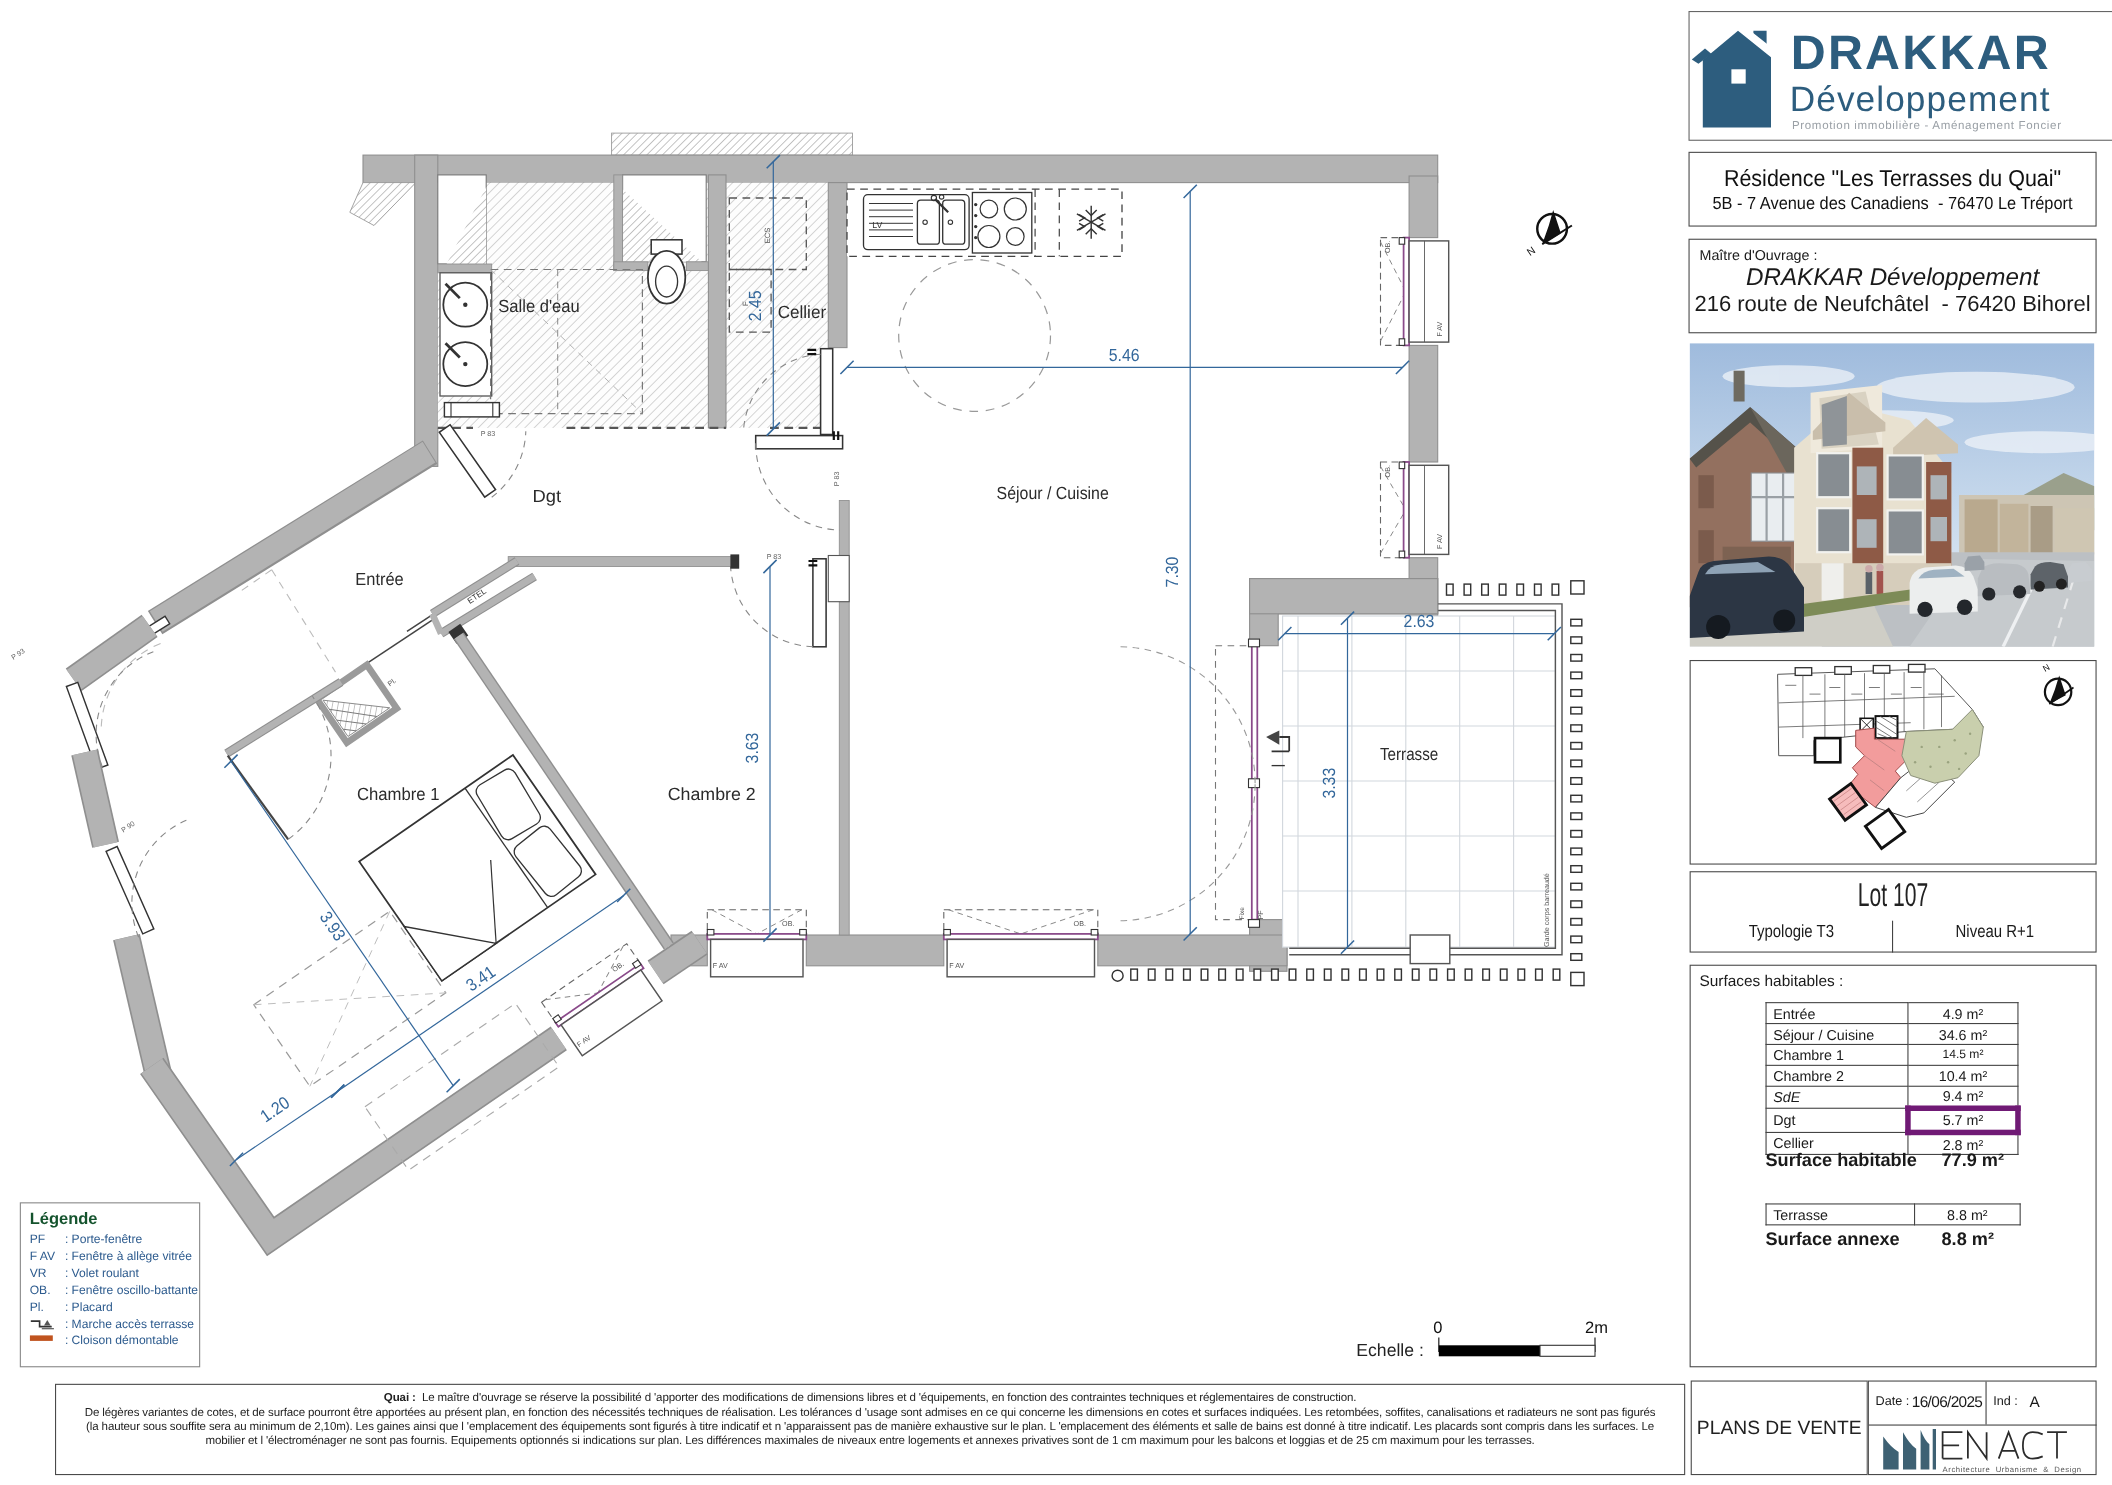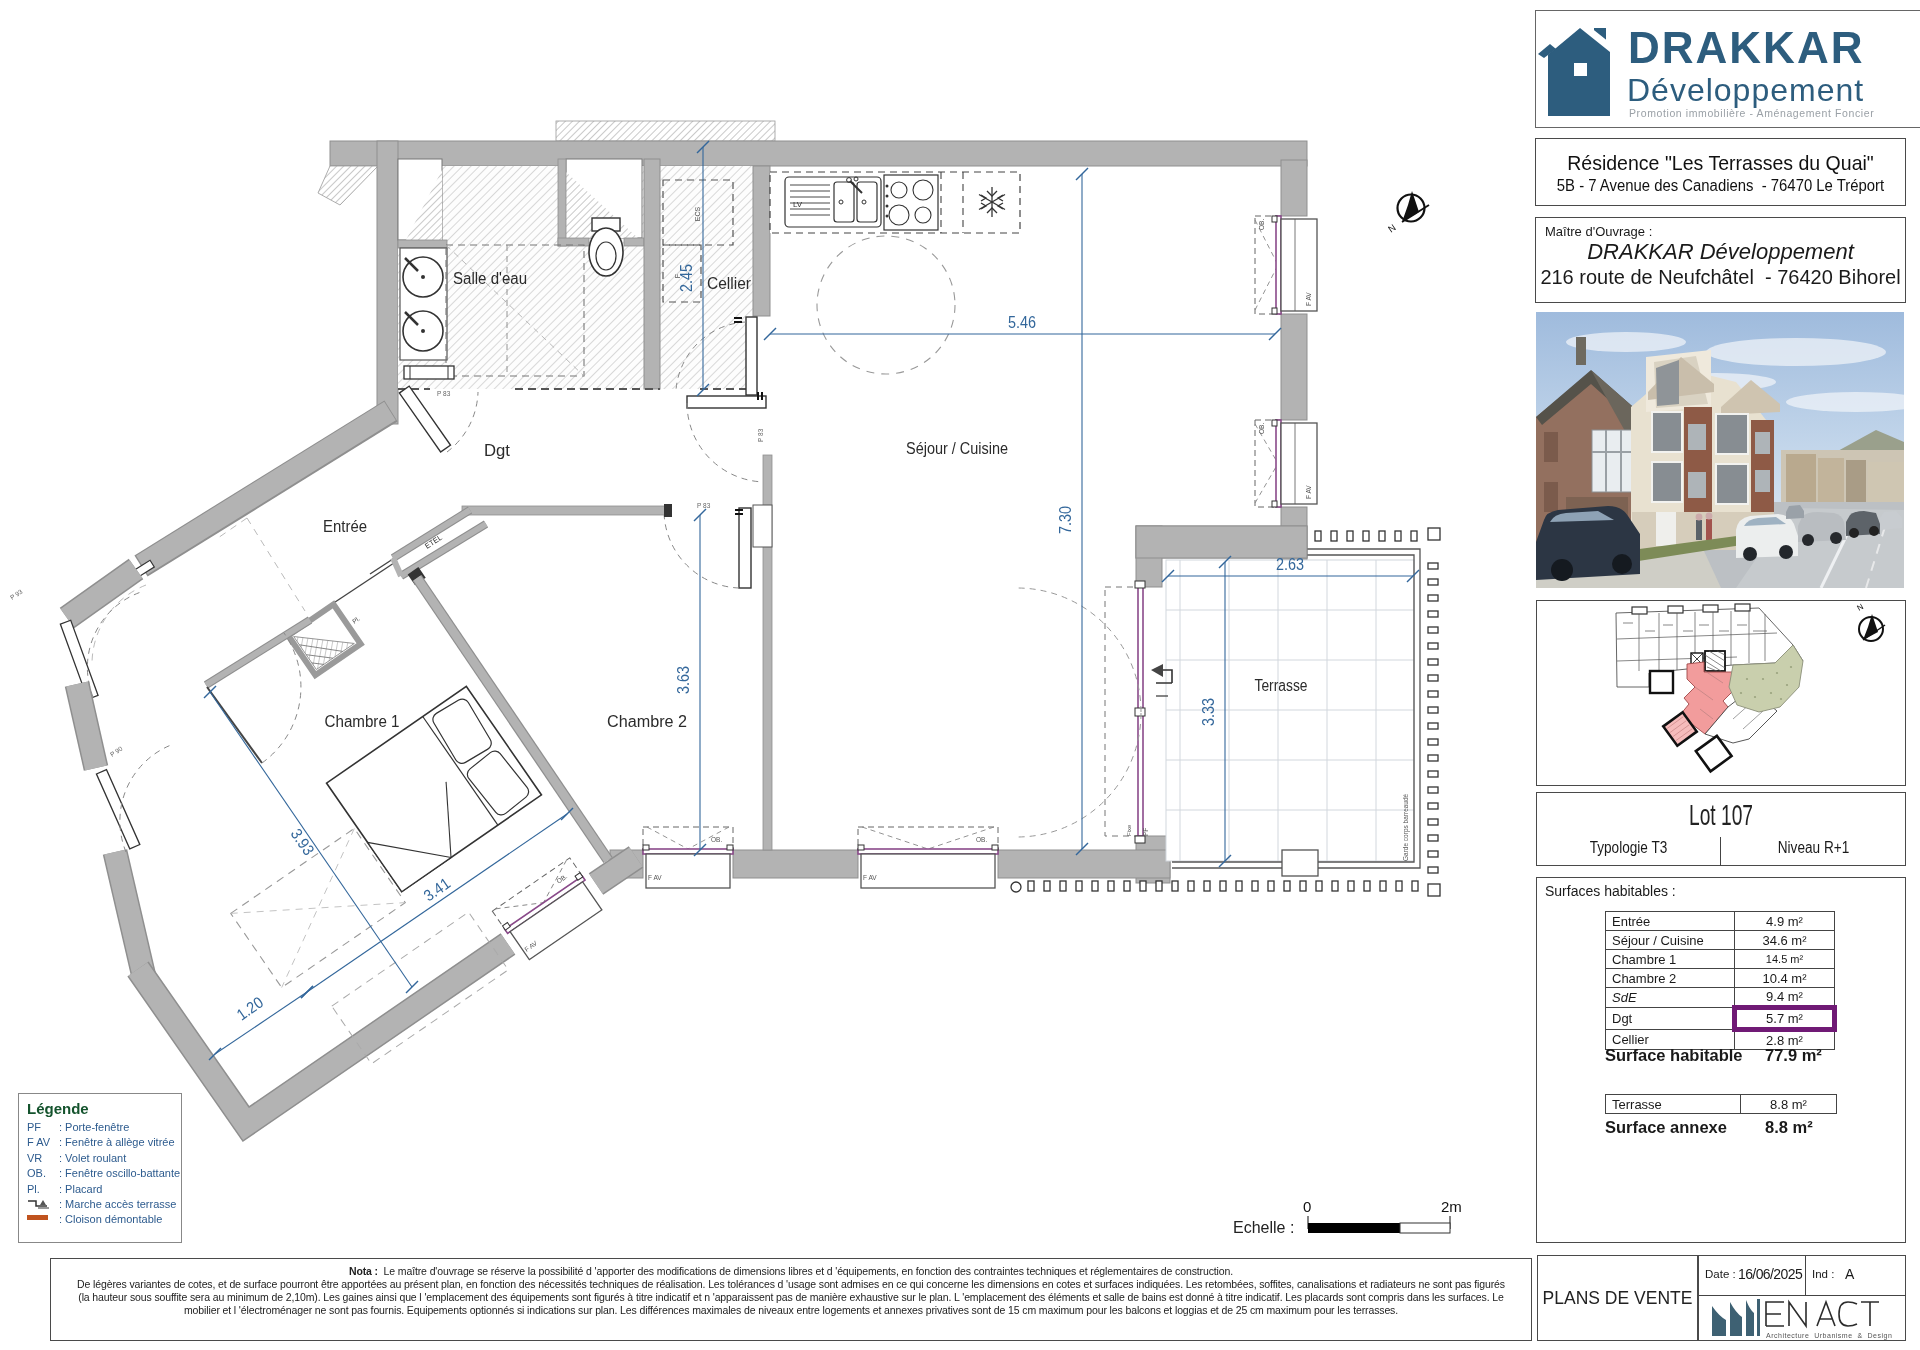--- a/index.html
+++ b/index.html
@@ -311,24 +311,24 @@
         <tr>
           <td style="border:1px solid #444;padding:0 0 0 6px;height:18px;font-size:13px;">Terrasse</td>
           <td style="border:1px solid #444;text-align:center;font-size:13px;width:93px;">8.8 m²</td>
         </tr>
       </tbody>
     </table>
   <div class="abs" style="left:68px;top:240px;width:232px;font-size:16.5px;font-weight:bold;">Surface annexe<span style="position:absolute;left:160px;">8.8 m²</span></div>
 </div>
 
 <div class="box" style="left:50px;top:1258px;width:1482px;height:83px;font-size:10.5px;color:#222;white-space:nowrap;overflow:hidden;letter-spacing:-0.12px;">
-  <div class="ctr" style="margin-top:6px;"><b>Nota :</b>&nbsp; Le maître d'ouvrage se réserve la possibilité d 'apporter des modifications de dimensions libres et d 'équipements, en fonction des contraintes techniques et réglementaires de construction.</div>
+  <div class="ctr" style="margin-top:6px;"><b>Quai :</b>&nbsp; Le maître d'ouvrage se réserve la possibilité d 'apporter des modifications de dimensions libres et d 'équipements, en fonction des contraintes techniques et réglementaires de construction.</div>
   <div class="ctr" style="margin-top:1px;">De légères variantes de cotes, et de surface pourront être apportées au présent plan, en fonction des nécessités techniques de réalisation. Les tolérances d 'usage sont admises en ce qui concerne les dimensions en cotes et surfaces indiquées. Les retombées, soffites, canalisations et radiateurs ne sont pas figurés</div>
   <div class="ctr" style="margin-top:1px;">(la hauteur sous souffite sera au minimum de 2,10m). Les gaines ainsi que l 'emplacement des équipements sont figurés à titre indicatif et n 'apparaissent pas de manière exhaustive sur le plan. L 'emplacement des éléments et salle de bains est donné à titre indicatif. Les placards sont compris dans les surfaces. Le</div>
-  <div class="ctr" style="margin-top:1px;">mobilier et l 'électroménager ne sont pas fournis. Equipements optionnés si indications sur plan. Les différences maximales de niveaux entre logements et annexes privatives sont de 15 cm maximum pour les balcons et loggias et de 25 cm maximum pour les terrasses.</div>
+  <div class="ctr" style="margin-top:1px;">mobilier et l 'électroménager ne sont pas fournis. Equipements optionnés si indications sur plan. Les différences maximales de niveaux entre logements et annexes privatives sont de 1 cm maximum pour les balcons et loggias et de 25 cm maximum pour les terrasses.</div>
 </div>
 
 <div class="box" style="left:1537px;top:1255px;width:161px;height:86px;border-width:1.5px;">
   <div style="margin-top:32px;text-align:center;font-size:17.5px;color:#222;white-space:nowrap;">PLANS DE VENTE</div>
 </div>
 
 <div class="box" style="left:1698px;top:1255px;width:208px;height:86px;border-width:1.5px;">
   <div class="abs" style="left:0;top:0;width:207px;height:39px;border-bottom:1.2px solid #444;">
     <div class="abs" style="left:106px;top:0;width:1.2px;height:39px;background:#444;"></div>
     <span class="abs" style="left:6px;top:12px;font-size:11.5px;">Date :</span>

